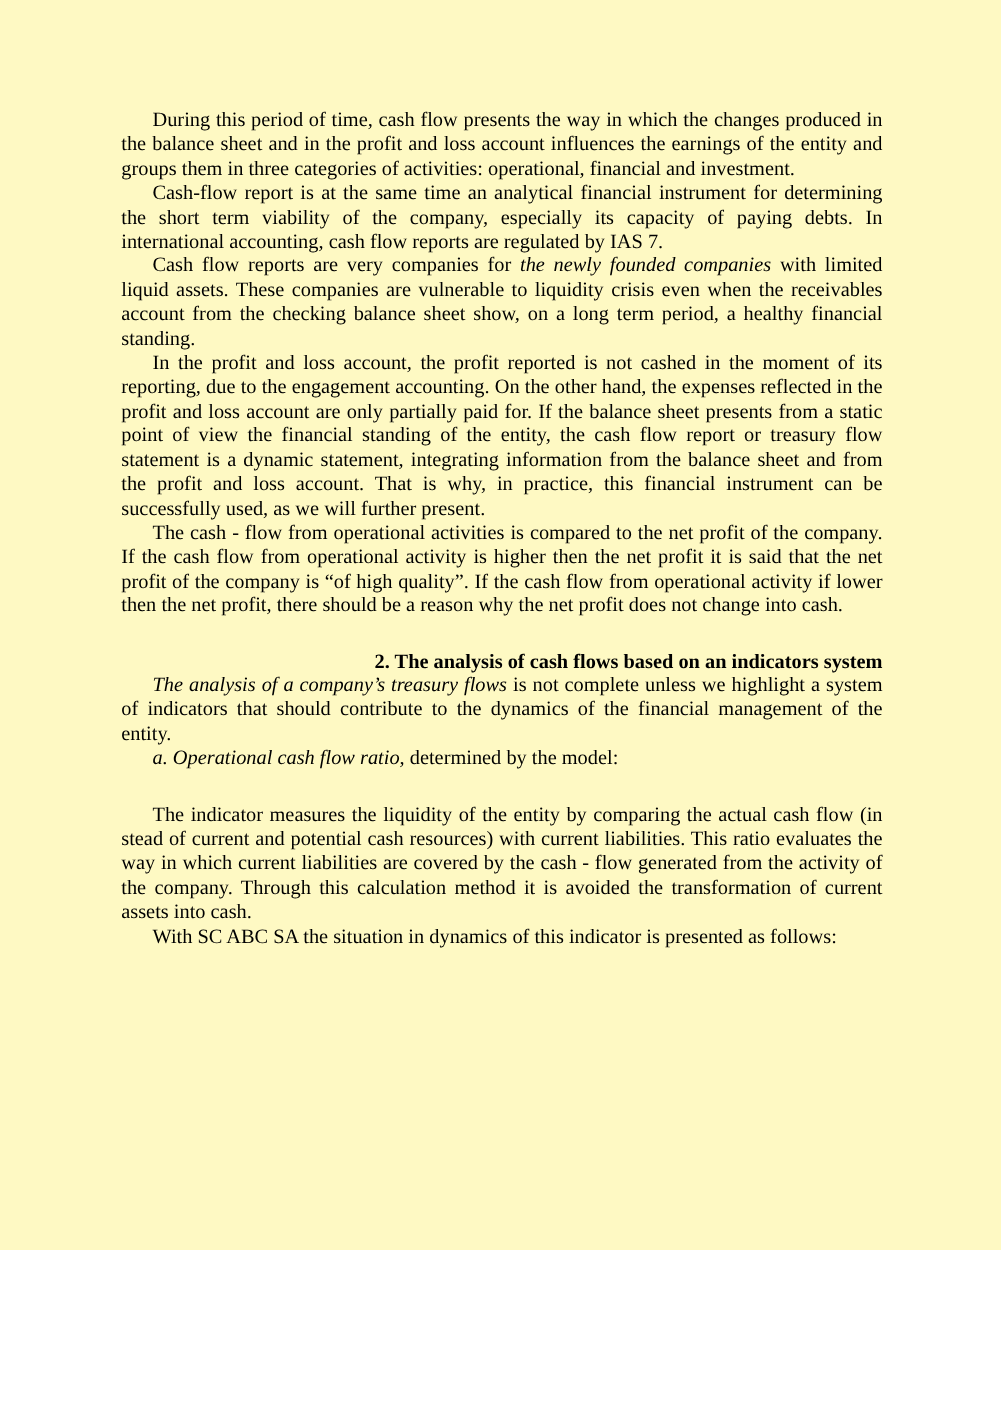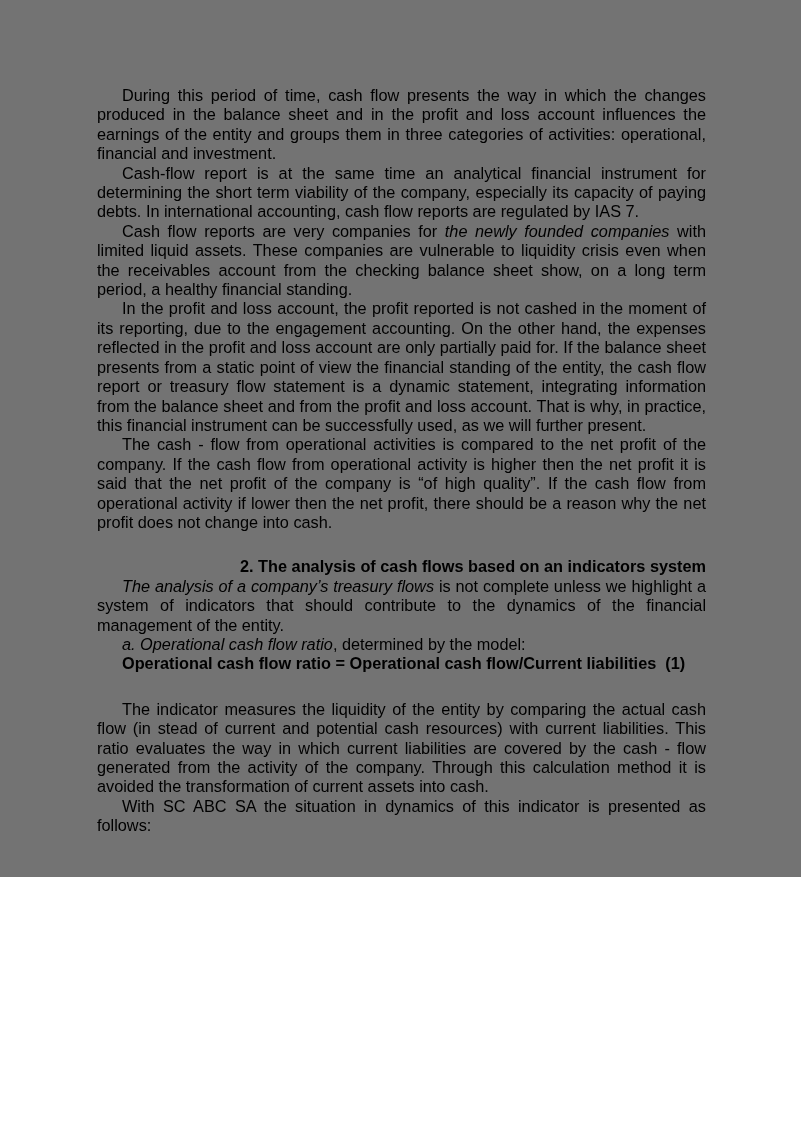--- a/index.html
+++ b/index.html
@@ -3,24 +3,24 @@
 <meta charset="utf-8">
 <style>
   html, body {
     margin: 0;
     padding: 0;
     background: #ffffff;
   }
   .page {
     position: relative;
     width: 801px;
-    height: 877px;
-    background: #737373;
+    height: 1000px;
+    background: #fef9c3;
     overflow: hidden;
-    font-family: Liberation Sans, sans-serif;
+    font-family: Liberation Serif, serif;
     color: #000000;
   }
   .content {
     position: absolute;
     left: 97px;
     top: 86px;
     width: 609px;
     font-size: 16.3px;
     line-height: 19.4px;
     text-align: justify;
@@ -60,18 +60,17 @@
 <div class="page">
   <div class="content">
     <p><span>During this period of time, cash flow presents the way in which the changes produced in the balance sheet and in the profit and loss account influences the earnings of the entity and groups them in three categories of activities: operational, financial and investment.</span></p>
     <p><span>Cash-flow report is at the same time an analytical financial instrument for determining the short term viability of the company, especially its capacity of paying debts. In international accounting, cash flow reports are regulated by IAS 7.</span></p>
     <p><span>Cash flow reports are very companies for </span><span style="font-style: italic;">the newly founded companies</span><span> with limited liquid assets. These companies are vulnerable to liquidity crisis even when the receivables account from the checking balance sheet show, on a long term period, a healthy financial standing.</span></p>
     <p><span>In the profit and loss account, the profit reported is not cashed in the moment of its reporting, due to the engagement accounting. On the other hand, the expenses reflected in the profit and loss account are only partially paid for. If the balance sheet presents from a static point of view the financial standing of the entity, the cash flow report or treasury flow statement is a dynamic statement, integrating information from the balance sheet and from the profit and loss account. That is why, in practice, this financial instrument can be successfully used, as we will further present.</span></p>
     <p><span>The cash - flow from operational activities is compared to the net profit of the company. If the cash flow from operational activity is higher then the net profit it is said that the net profit of the company is “of high quality”. If the cash flow from operational activity if lower then the net profit, there should be a reason why the net profit does not change into cash.</span></p>
     <p class="heading"><span style="font-weight: bold;">2. The analysis of cash flows based on an indicators system</span></p>
     <p><span style="font-style: italic;">The analysis of a company’s treasury flows</span><span> is not complete unless we highlight a system of indicators that should contribute to the dynamics of the financial management of the entity.</span></p>
     <p><span style="font-style: italic;">a. Operational cash flow ratio</span><span>, determined by the model:</span></p>
-    <p class="formula"><span style="font-weight: bold;">Operational cash flow ratio = Operational cash flow/Current liabilities&nbsp; (1)</span></p>
     <p class="space-above"><span>The indicator measures the liquidity of the entity by comparing the actual cash flow (in stead of current and potential cash resources) with current liabilities. This ratio evaluates the way in which current liabilities are covered by the cash - flow generated from the activity of the company. Through this calculation method it is avoided the transformation of current assets into cash.</span></p>
     <p><span>With SC ABC SA the situation in dynamics of this indicator is presented as follows:</span></p>
   </div>
   <div class="page-number">35</div>
 </div>
 
 </body></html>

